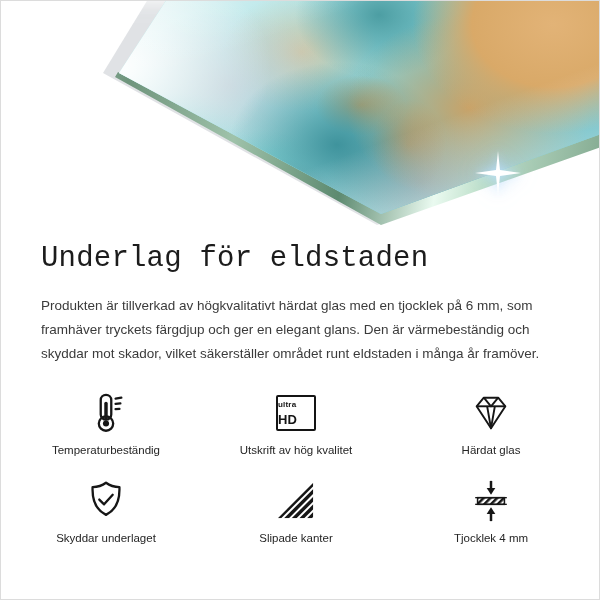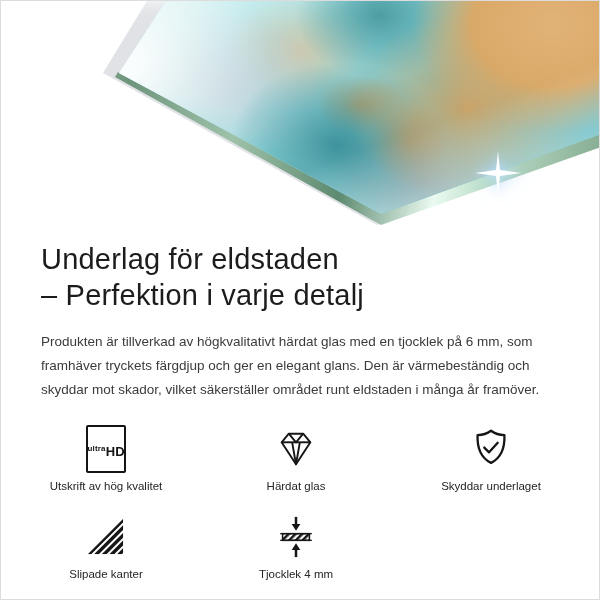--- a/index.html
+++ b/index.html
@@ -57,21 +57,21 @@
     background:linear-gradient(160deg, rgba(255,255,255,.45) 0%, rgba(255,255,255,0) 30%, rgba(255,255,255,0) 62%, rgba(255,255,255,.35) 78%, rgba(255,255,255,0) 92%);
   }
 
   .sparkle { position:absolute; left:473px; top:148px; width:48px; height:48px; }
   .sparkle svg { filter:drop-shadow(0 0 4px rgba(190,225,255,.95)) drop-shadow(0 0 9px rgba(160,205,245,.7)); }
 
   
   .content { padding:8px 40px 0 40px; }
 
   .page-title {
-    font-family:Liberation Sans, sans-serif;
+    font-family:Liberation Mono, monospace;
     font-weight:400;
     font-size:29px;
     line-height:36px;
     color:#1c1c1c;
     letter-spacing:.2px;
   }
   .page-title span { display:block; }
 
   .description {
     margin-top:17px;
@@ -90,23 +90,23 @@
     width:520px;
   }
   .feature {
     display:flex; flex-direction:column; align-items:center;
     height:80px; justify-content:flex-start;
   }
   .feature .icon-box { height:50px; display:flex; align-items:center; justify-content:center; }
   .feature .label { margin-top:6px; font-size:11.5px; color:#252525; white-space:nowrap; }
 
   .hd-box {
-    width:40px; height:48px;
+    width:40px; height:36px;
     border:2.5px solid #141414; border-radius:2px;
-    display:flex; align-items:center; justify-content:center;
+    display:flex; flex-direction:column; justify-content:center;
     line-height:1;
   }
   .hd-box .t1 { font-size:8px; font-weight:700; color:#141414; letter-spacing:.2px; }
   .hd-box .t2 { font-size:13px; font-weight:700; color:#141414; margin-top:4px; }
 
   svg.icon { display:block; }
 </style>
 </head>
 <body>
 
@@ -119,27 +119,40 @@
     <svg width="48" height="48" viewBox="0 0 48 48">
       <path d="M24 2 L26 21 L47 24 L26 27 L24 46 L22 27 L1 24 L22 21 Z" fill="#ffffff"></path>
       <circle cx="24" cy="24" r="3" fill="#ffffff"></circle>
     </svg>
   </div>
 </div>
 
 <div class="content">
   <h1 class="page-title">
     <span>Underlag för eldstaden</span>
-    <span>– Perfektion i varje detalj</span>
   </h1>
 
   <p class="description">Produkten är tillverkad av högkvalitativt härdat glas med en tjocklek på 6 mm, som framhäver tryckets färgdjup och ger en elegant glans. Den är värmebeständig och skyddar mot skador, vilket säkerställer området runt eldstaden i många år framöver.</p>
 
   <div class="features">
 
+    <div class="feature">
+      <div class="icon-box">
+        <svg class="icon" width="46" height="46" viewBox="0 0 48 48" fill="none" stroke="#161616" stroke-width="2.4" stroke-linecap="round">
+          <rect x="18.5" y="5" width="11" height="26" rx="5.5"></rect>
+          <circle cx="24" cy="35" r="7.5"></circle>
+          <line x1="24" y1="14" x2="24" y2="30" stroke-width="3.6"></line>
+          <circle cx="24" cy="35" r="3.2" fill="#161616" stroke="none"></circle>
+          <line x1="34" y1="9" x2="40" y2="8"></line>
+          <line x1="34" y1="14.5" x2="39" y2="14"></line>
+          <line x1="34" y1="20" x2="38" y2="19.7"></line>
+        </svg>
+      </div>
+      <div class="label">Temperaturbeständig</div>
+    </div>
 
     <div class="feature">
       <div class="icon-box">
         <div class="hd-box">
           <span class="t1">ultra</span>
           <span class="t2">HD</span>
         </div>
       </div>
       <div class="label">Utskrift av hög kvalitet</div>
     </div>

